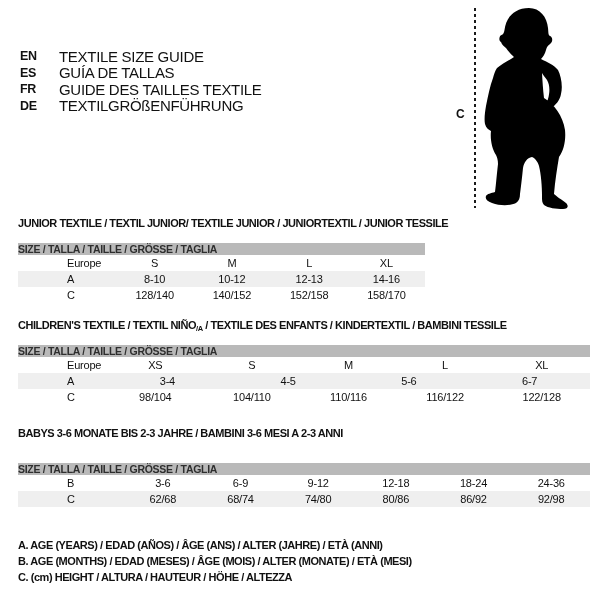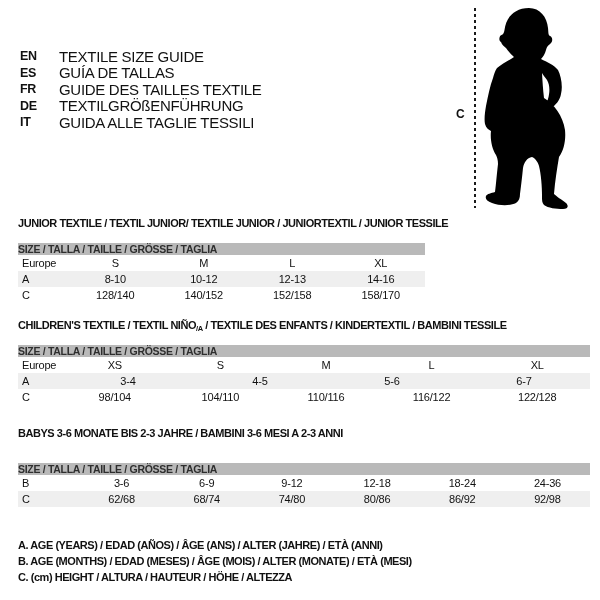--- a/index.html
+++ b/index.html
@@ -28,21 +28,21 @@
   .t3-title { line-height:15px; }
 
   .size-table { background:#ffffff; }
   .size-bar {
     height:12px; line-height:12px; background:#b9b9b9; color:#2e2e2e;
     font-size:10.5px; font-weight:bold; letter-spacing:-0.3px; padding-left:0;
     white-space:nowrap; overflow:hidden;
   }
   .trow { display:flex; height:16px; line-height:16px; font-size:11px; letter-spacing:-0.2px; }
   .trow.shaded { background:#efefef; }
-  .tlabel { padding-left:4px; white-space:nowrap; }
+  .tlabel { padding-left:4px; white-space:nowrap;margin-left:45px; }
   .t1 .tlabel { width:53px; }
   .t2 .tlabel { width:44px; }
   .t3 .tlabel { width:61px; }
   .tcell { flex:1; text-align:center; white-space:nowrap; }
 
   .table1 { left:18px; top:243px; width:407px; }
   .table2 { left:18px; top:345px; width:572px; }
   .table3 { left:18px; top:463px; width:572px; }
 
   .title1 { left:18px; top:217px; }
@@ -65,24 +65,20 @@
     <span class="lang-code">ES</span>
     <span class="lang-title">GUÍA DE TALLAS</span>
   </div>
   <div class="lang-row">
     <span class="lang-code">FR</span>
     <span class="lang-title">GUIDE DES TAILLES TEXTILE</span>
   </div>
   <div class="lang-row">
     <span class="lang-code">DE</span>
     <span class="lang-title">TEXTILGRÖßENFÜHRUNG</span>
-  </div>
-  <div class="lang-row">
-    <span class="lang-code">IT</span>
-    <span class="lang-title">GUIDA ALLE TAGLIE TESSILI</span>
   </div>
 </div>
 
 <div class="abs dash-line"></div>
 <div class="abs c-label">C</div>
 <svg class="abs baby-svg" width="88" height="204" viewBox="0 0 88 204" aria-hidden="true">
   <path fill="#000000" d="
     M45 2
     C56 2 63 11 64 22
     C64.5 26 64 29 66 30

